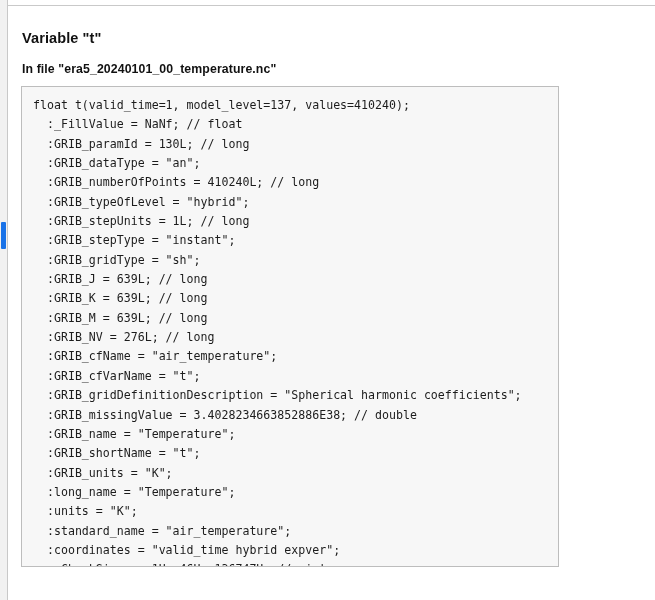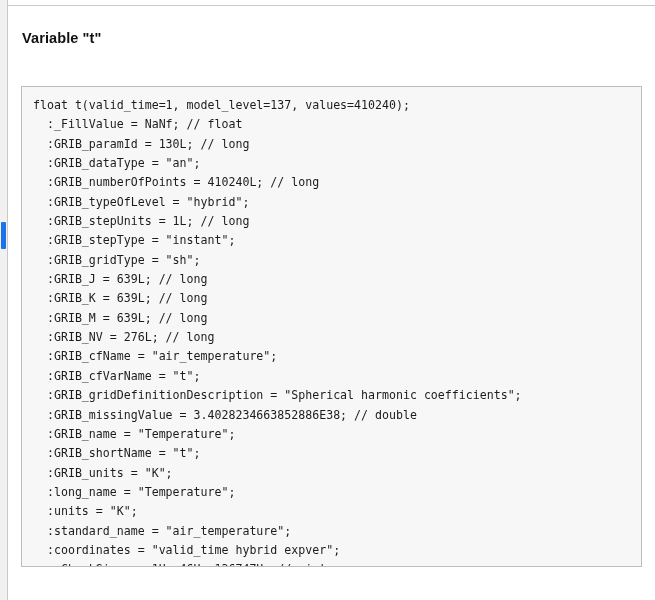--- a/index.html
+++ b/index.html
@@ -76,21 +76,21 @@
     color: #111111;
     letter-spacing: 0.1px;
     white-space: nowrap;
   }
 
   
   #cdl-block {
     position: absolute;
     left: 12px;
     top: 80px;
-    width: 621px;
+    width: 538px;
     height: 481px;
     background: #f7f7f7;
     border: 1px solid #bdbdbd;
     box-sizing: border-box;
     overflow: hidden;
   }
   #cdl-code {
     margin: 0;
     padding: 9px 0 0 11px;
     font-family: "DejaVu Sans Mono", "Liberation Mono", monospace;
@@ -111,18 +111,19 @@
 <div id="scroll-gutter">
   <div id="scroll-thumb"></div>
 </div>
 
 <div id="page-top-rule"></div>
 
 <div id="content">
 
   <div id="var-title">Variable "t"</div>
 
+  <div id="file-subtitle">In file "era5_20240101_00_temperature.nc"</div>
 
   <div id="cdl-block">
     <pre id="cdl-code"><span class="ln">float t(valid_time=1, model_level=137, values=410240);</span><span class="ln">  :_FillValue = NaNf; // float</span><span class="ln">  :GRIB_paramId = 130L; // long</span><span class="ln">  :GRIB_dataType = "an";</span><span class="ln">  :GRIB_numberOfPoints = 410240L; // long</span><span class="ln">  :GRIB_typeOfLevel = "hybrid";</span><span class="ln">  :GRIB_stepUnits = 1L; // long</span><span class="ln">  :GRIB_stepType = "instant";</span><span class="ln">  :GRIB_gridType = "sh";</span><span class="ln">  :GRIB_J = 639L; // long</span><span class="ln">  :GRIB_K = 639L; // long</span><span class="ln">  :GRIB_M = 639L; // long</span><span class="ln">  :GRIB_NV = 276L; // long</span><span class="ln">  :GRIB_cfName = "air_temperature";</span><span class="ln">  :GRIB_cfVarName = "t";</span><span class="ln">  :GRIB_gridDefinitionDescription = "Spherical harmonic coefficients";</span><span class="ln">  :GRIB_missingValue = 3.4028234663852886E38; // double</span><span class="ln">  :GRIB_name = "Temperature";</span><span class="ln">  :GRIB_shortName = "t";</span><span class="ln">  :GRIB_units = "K";</span><span class="ln">  :long_name = "Temperature";</span><span class="ln">  :units = "K";</span><span class="ln">  :standard_name = "air_temperature";</span><span class="ln">  :coordinates = "valid_time hybrid expver";</span><span class="ln">  :_ChunkSizes = 1U, 46U, 136747U; // uint</span></pre>
   </div>
 
 </div>
 
 </body></html>

